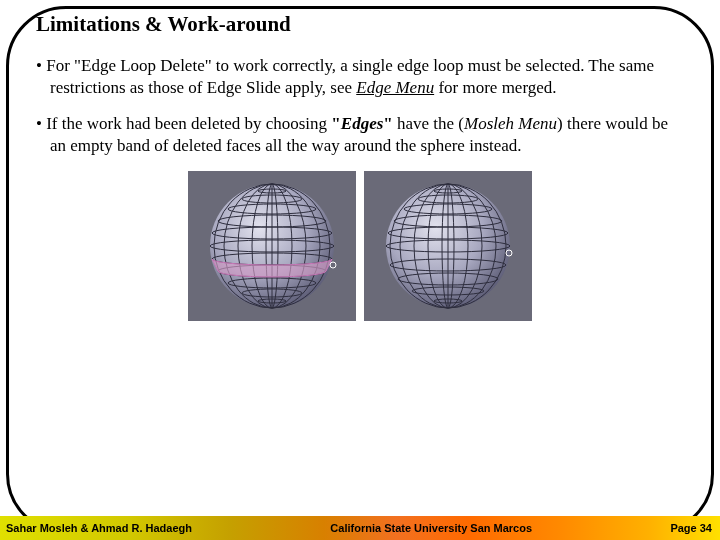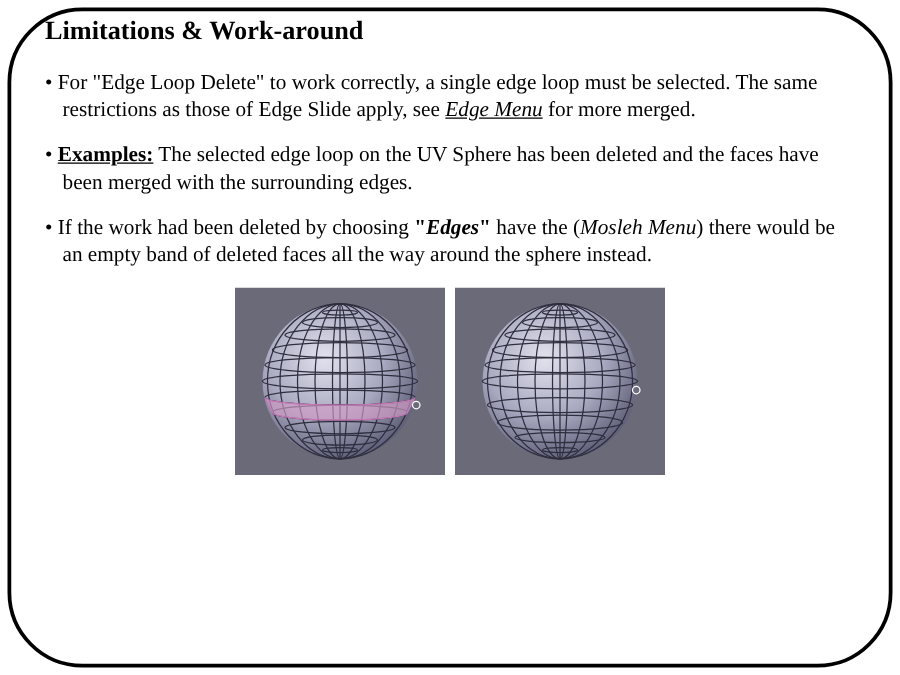--- a/index.html
+++ b/index.html
@@ -101,21 +101,20 @@
 <body>
 
 <div class="slide">
   <div class="frame"></div>
 
   <div class="content">
     <div class="heading">Limitations &amp; Work-around</div>
 
     <div class="bullet"><span>For "Edge Loop Delete" to work correctly, a single edge loop must be selected. The same restrictions as those of Edge Slide apply, see </span><span class="i u">Edge Menu</span><span> for more merged.</span></div>
 
-    <div class="bullet"><span class="b u">Examples:</span><span> The selected edge loop on the UV Sphere has been deleted and the faces have been merged with the surrounding edges.</span></div>
 
     <div class="bullet"><span>If the work had been deleted by choosing </span><span class="b">"</span><span class="i b">Edges</span><span class="b">"</span><span> have the (</span><span class="i">Mosleh Menu</span><span>) there would be an empty band of deleted faces all the way around the sphere instead.</span></div>
 
     <div class="images">
       
       <svg width="168" height="150" viewBox="0 0 168 150">
         <rect x="0" y="0" width="168" height="150" fill="#6a6a78"></rect>
         <radialGradient id="g1" cx="40%" cy="35%" r="70%">
           <stop offset="0%" stop-color="#e2e2ee"></stop>
           <stop offset="55%" stop-color="#a8a8c0"></stop>
@@ -170,13 +169,20 @@
         <ellipse cx="84" cy="75" rx="20" ry="62" fill="none" stroke="#2e2e3e" stroke-width="1"></ellipse>
         <ellipse cx="84" cy="75" rx="34" ry="62" fill="none" stroke="#2e2e3e" stroke-width="1"></ellipse>
         <ellipse cx="84" cy="75" rx="48" ry="62" fill="none" stroke="#2e2e3e" stroke-width="1"></ellipse>
         <ellipse cx="84" cy="75" rx="58" ry="62" fill="none" stroke="#2e2e3e" stroke-width="1"></ellipse>
         <line x1="84" y1="13" x2="84" y2="137" stroke="#2e2e3e" stroke-width="1"></line>
         <circle cx="145" cy="82" r="3" fill="none" stroke="#fff" stroke-width="1"></circle>
       </svg>
     </div>
   </div>
 
+  <div class="footer">
+    <div class="left">Sahar Mosleh &amp; Ahmad R. Hadaegh</div>
+    <div class="center">California State University San Marcos</div>
+    <div class="right">
+      <span>Page </span><span class="pagenum">34</span>
+    </div>
+  </div>
 </div>
 
 </body></html>

